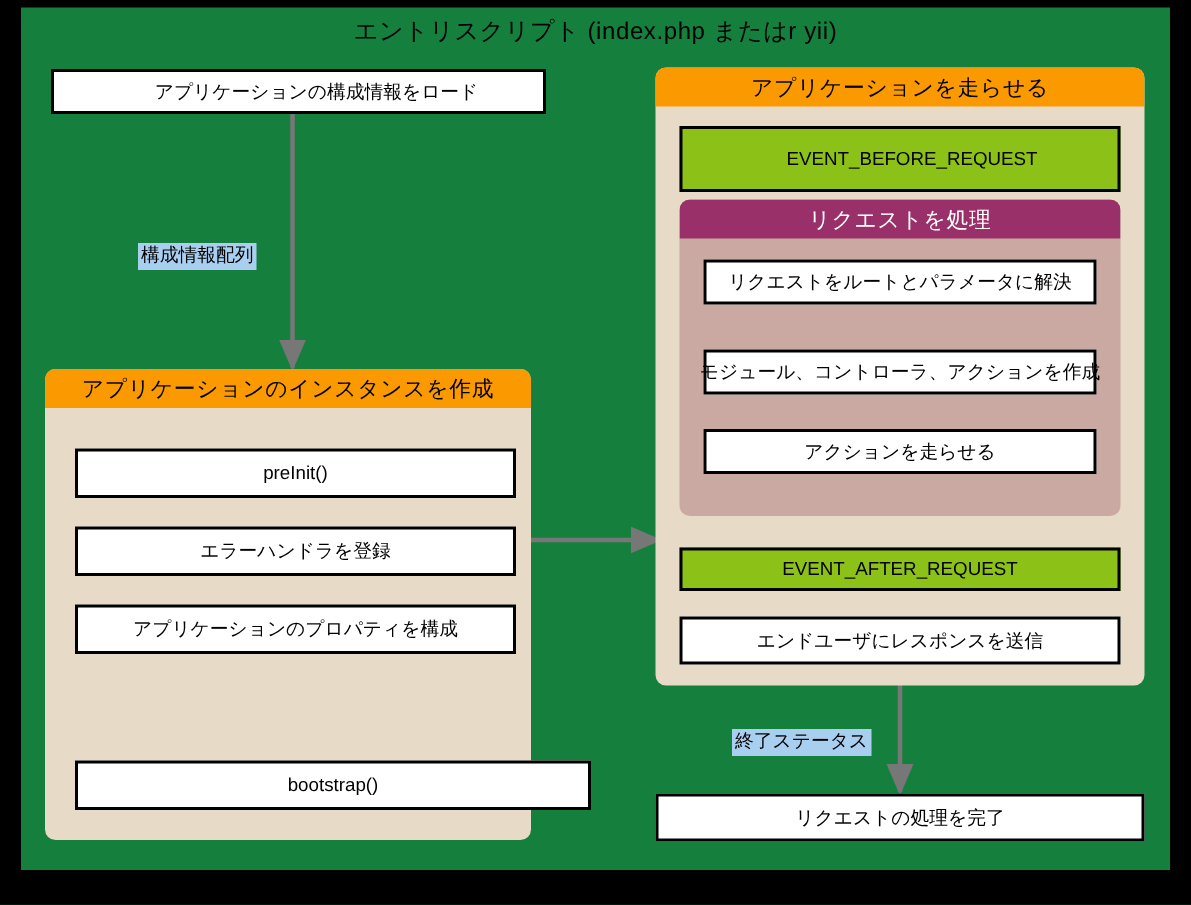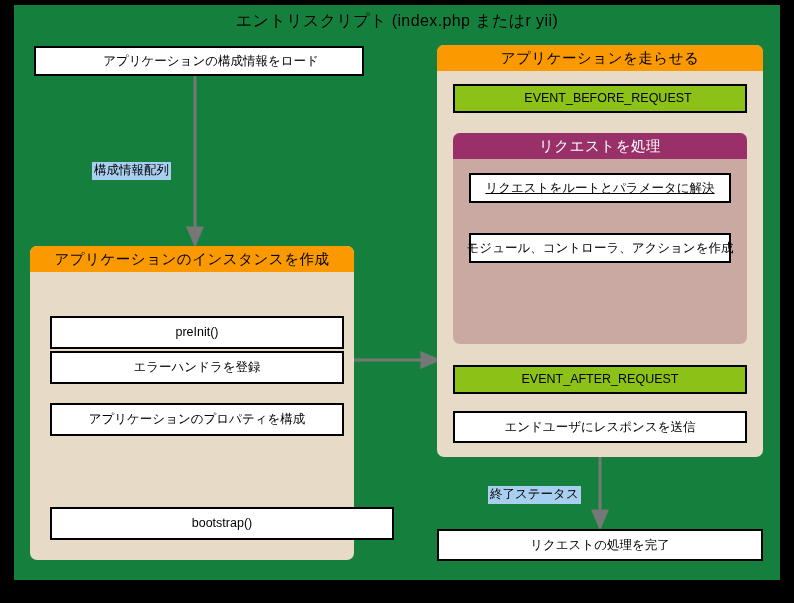--- a/index.html
+++ b/index.html
@@ -163,37 +163,38 @@
     </svg>
 
     <div class="node" style="left:20px; top:41px; width:330px; height:30px;padding-left:24px;">アプリケーションの構成情報をロード</div>
 
     <div class="edge-label" style="left:78px; top:157px;">構成情報配列</div>
 
     <div class="panel beige" style="left:16px; top:241px; width:324px; height:314px;">
       <div class="panel-header orange">アプリケーションのインスタンスを作成</div>
     </div>
 
-    <div class="node" style="left:36px; top:294px; width:294px; height:33px;margin-top:17px;">preInit()</div>
+    <div class="node" style="left:36px; top:294px; width:294px; height:33px;">preInit()</div>
     <div class="node" style="left:36px; top:346px; width:294px; height:33px;">エラーハンドラを登録</div>
     <div class="node" style="left:36px; top:398px; width:294px; height:33px;">アプリケーションのプロパティを構成</div>
     <div class="node" style="left:36px; top:502px; width:344px; height:33px;">bootstrap()</div>
 
     <div class="panel beige" style="left:423px; top:40px; width:326px; height:412px;">
       <div class="panel-header orange">アプリケーションを走らせる</div>
     </div>
 
-    <div class="node green" style="left:439px; top:79px; width:294px; height:29px;padding-left:16px;">EVENT_BEFORE_REQUEST</div>
+    <div class="node green" style="left:439px; top:79px; width:294px; height:44px;padding-left:16px;">EVENT_BEFORE_REQUEST</div>
 
     <div class="panel rose" style="left:439px; top:128px; width:294px; height:211px;">
       <div class="panel-header maroon">リクエストを処理</div>
     </div>
 
-    <div class="node" style="left:455px; top:168px; width:262px; height:30px;text-decoration:underline;">リクエストをルートとパラメータに解決</div>
+    <div class="node" style="left:455px; top:168px; width:262px; height:30px;">リクエストをルートとパラメータに解決</div>
     <div class="node" style="left:455px; top:228px; width:262px; height:30px;">モジュール、コントローラ、アクションを作成</div>
+    <div class="node" style="left:455px; top:281px; width:262px; height:30px;">アクションを走らせる</div>
 
     <div class="node green" style="left:439px; top:360px; width:294px; height:29px;">EVENT_AFTER_REQUEST</div>
 
     <div class="node" style="left:439px; top:406px; width:294px; height:32px;">エンドユーザにレスポンスを送信</div>
 
     <div class="edge-label" style="left:474px; top:481px;">終了ステータス</div>
 
     <div class="node" style="left:423px; top:524px; width:326px; height:32px;">リクエストの処理を完了</div>
 
   </div>

